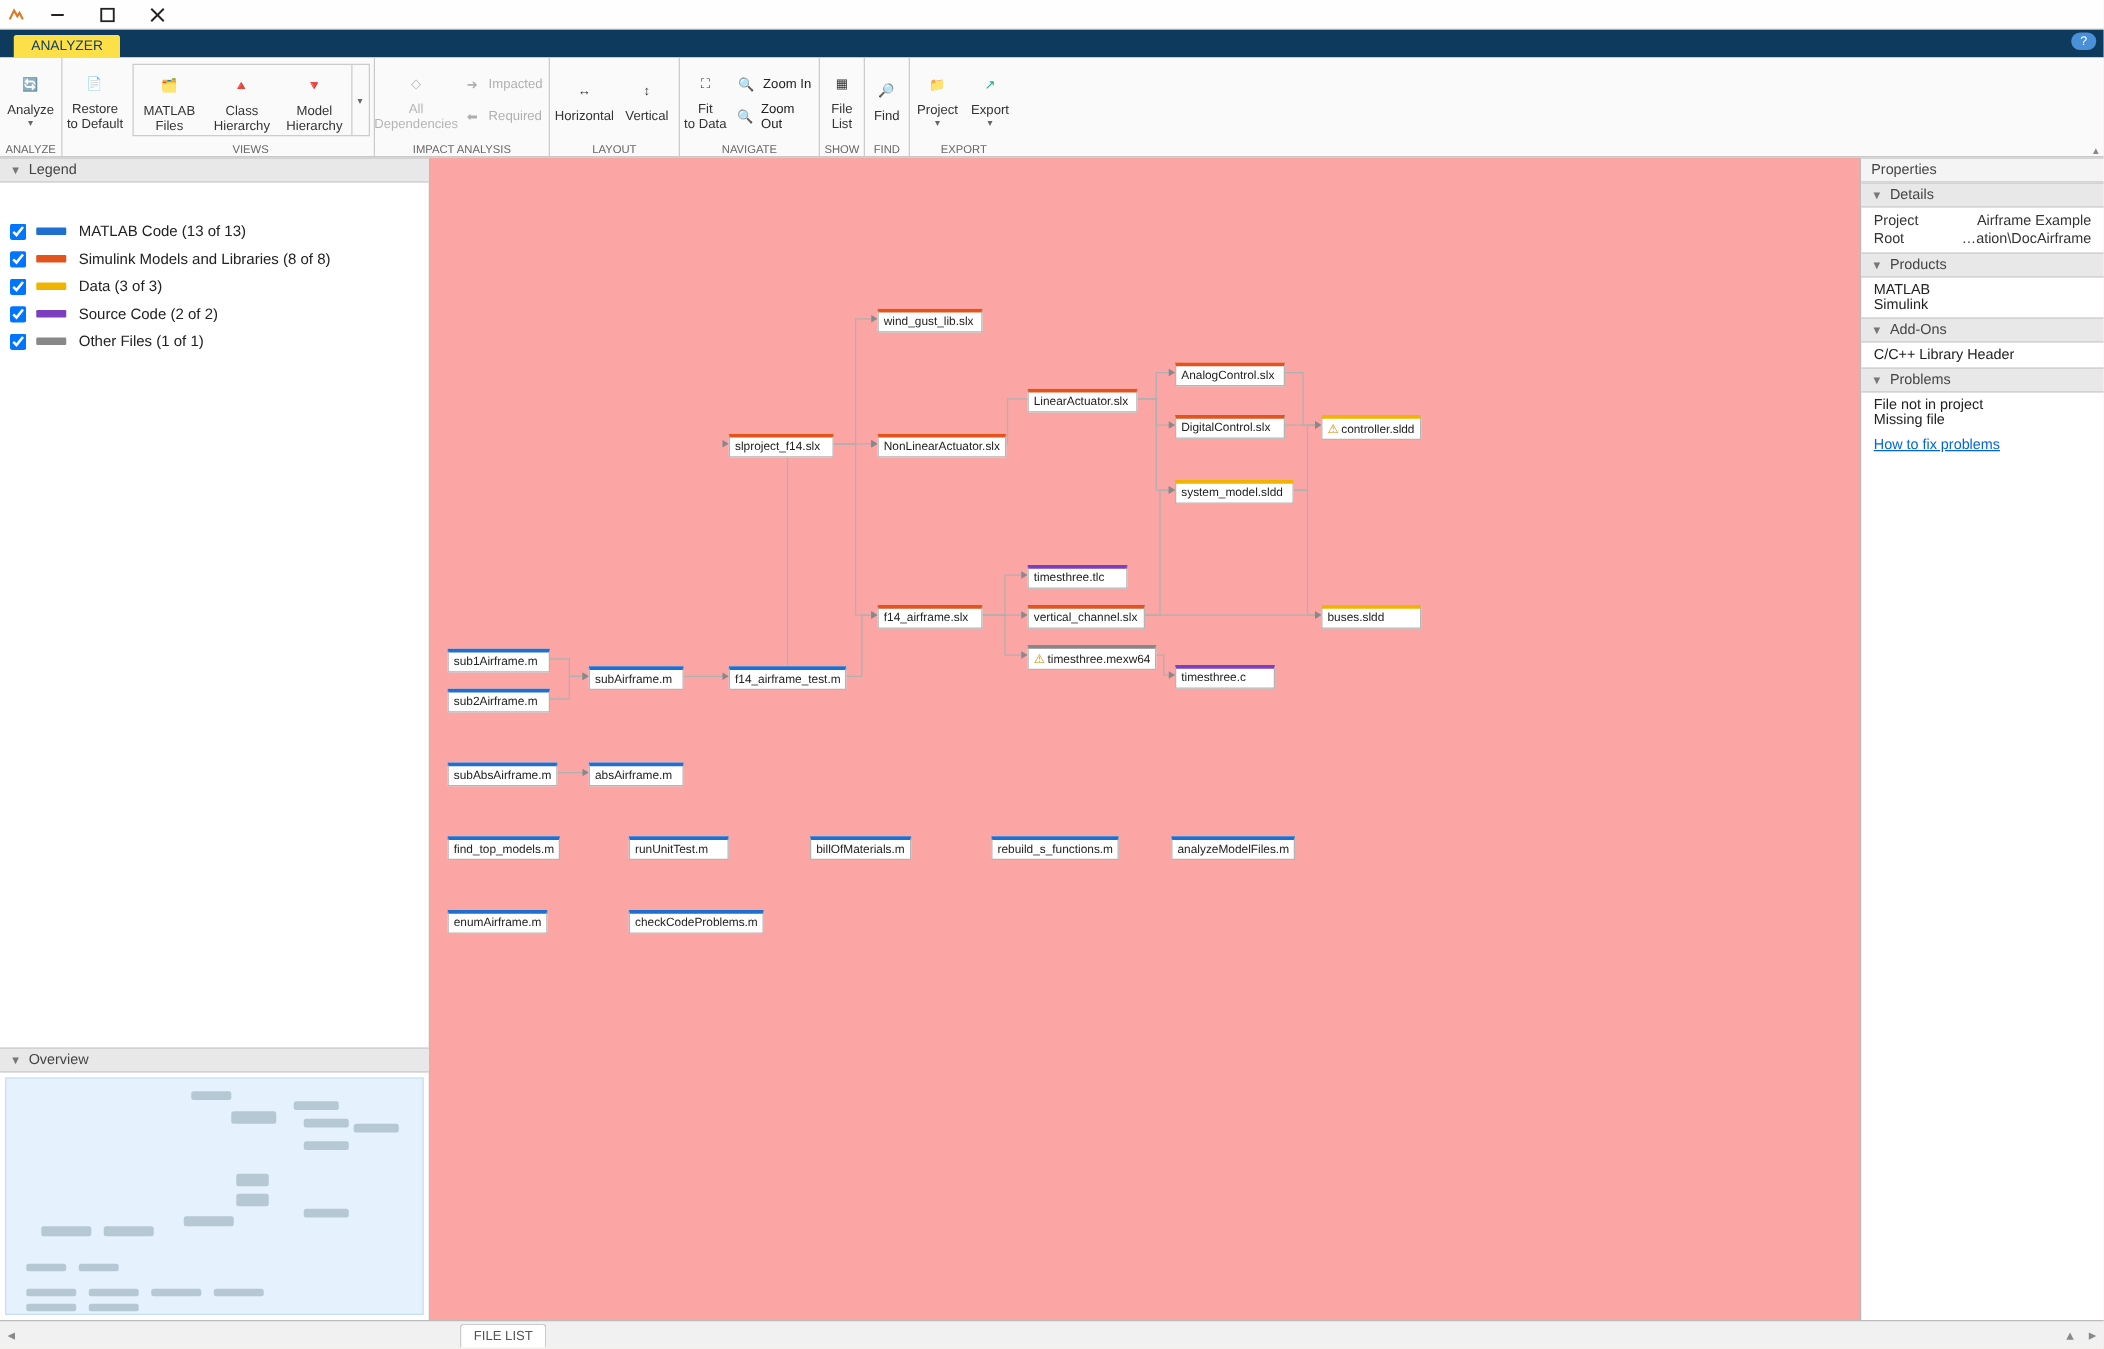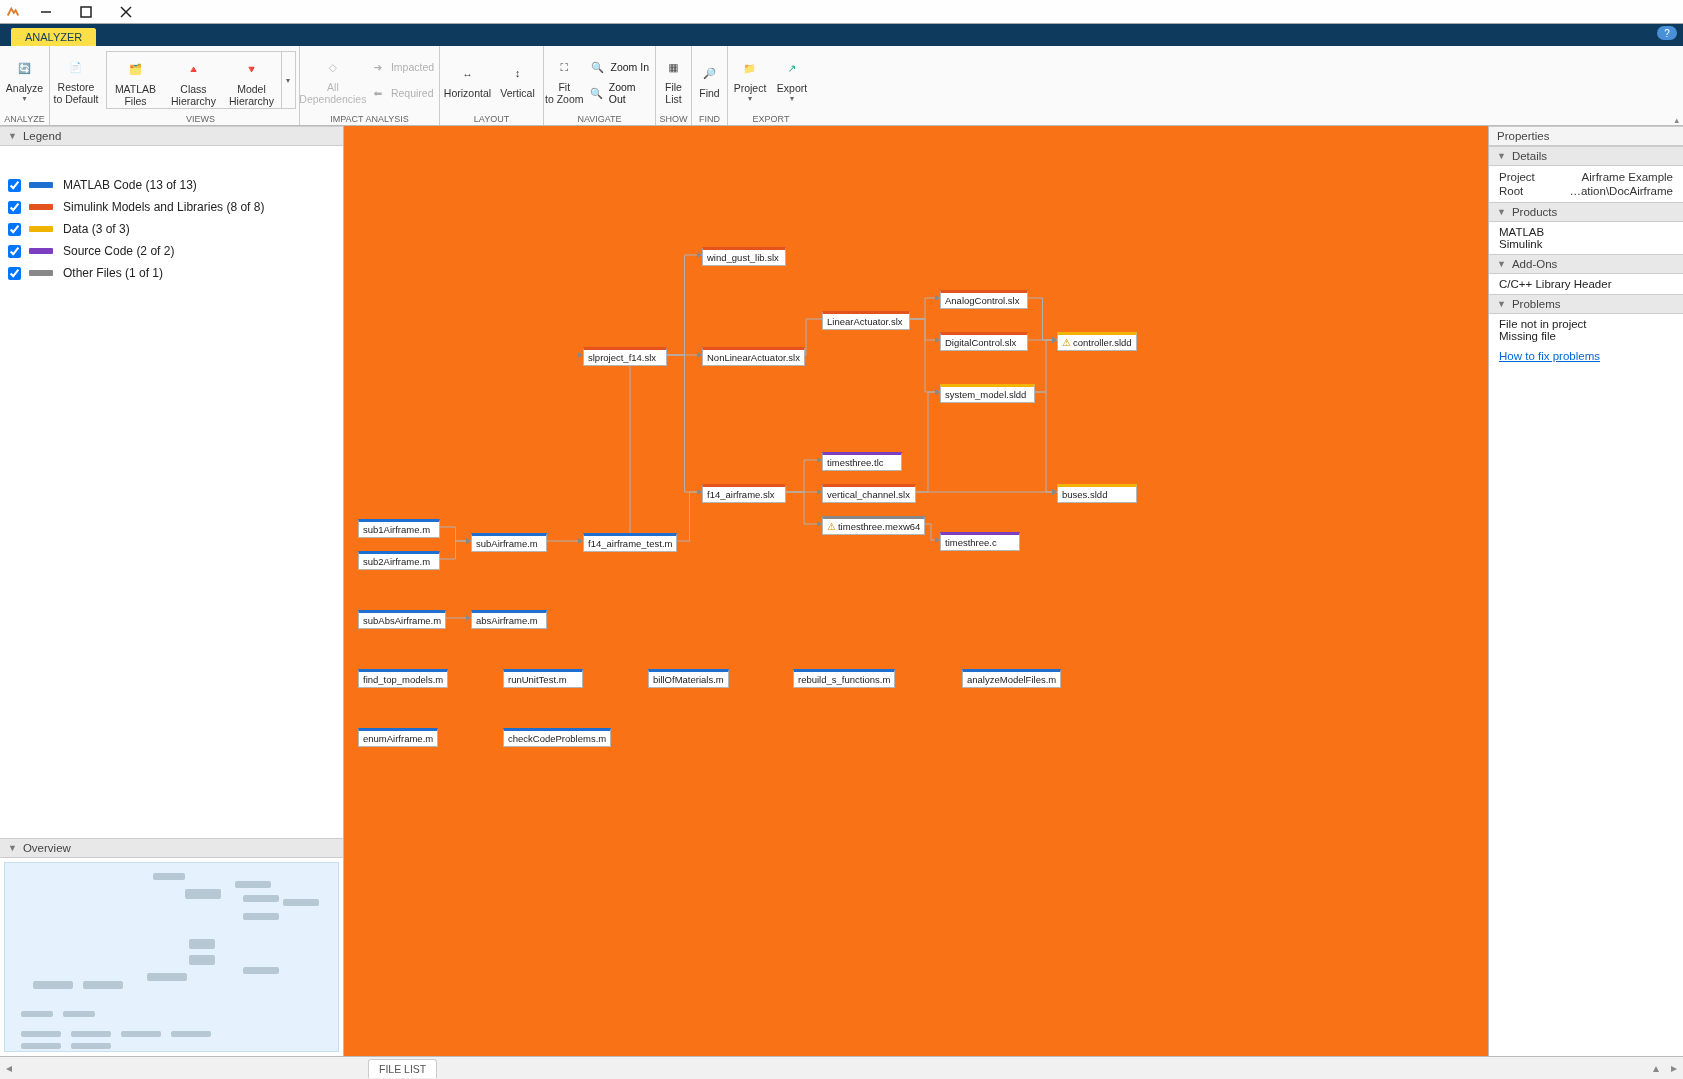--- a/index.html
+++ b/index.html
@@ -30,21 +30,21 @@
   .panelhdr { background: #e8e8e8; border-top:1px solid #ccc; border-bottom:1px solid #ccc; padding: 3px 8px; font-size: 11.5px; color:#444; display:flex; align-items:center; }
   .panelhdr .caret { margin-right: 6px; font-size: 9px; color:#777; }
   .legend-body { flex:1; overflow:auto;margin-top:28px; }
   .legend-item { display:flex; align-items:center; padding: 4px 8px; font-size: 12px; }
   .legend-item input { margin-right: 8px; }
   .swatch { width: 24px; height: 6px; margin-right: 10px; border-radius: 1px; }
   .overview { height: 218px; display:flex; flex-direction:column; }
   .overview-body { flex:1; background:#e5f1fc; border: 1px solid #c6dff5; margin:4px; position:relative; }
   .ov-box { position:absolute; background:#b6c8d4; border-radius:2px; }
 
-  .canvas { flex:1; position:relative; background:#f97316; overflow:hidden; }
+  .canvas { flex:1; position:relative; background:#fca5a5; overflow:hidden; }
   svg.graph { position:absolute; inset:0; width:100%; height:100%; }
   .node { position:absolute; background:#fff; border:1px solid #b5b5b5; border-top:3px solid; font-size:9.5px; padding:2px 4px 2px 4px; white-space:nowrap; display:flex; align-items:center; }
   .node .warn { color:#d58a00; font-size:10px; margin-right:2px; }
 
   .rightcol { width: 195px; border-left:1px solid #bbb; display:flex; flex-direction:column; background:#fff; }
   .rightcol .panelhdr { font-size: 11.5px; }
   .propgrid { padding:4px 10px; font-size:11.5px; }
   .propgrid .row { display:flex; justify-content:space-between; padding:1px 0; }
   .propgrid .k { color:#333; }
   .propgrid .v { color:#333; }
@@ -161,21 +161,21 @@
           <span>Vertical</span>
         </div>
     </div>
     <div class="lbl">LAYOUT</div>
   </div>
   <div class="tsgroup" style="width:112px">
     <div class="row">
       <div class="tsbtn" style="width:44px">
           <span class="ic">⛶</span>
           <span style="white-space:pre">Fit
-to Zoom</span>
+to Data</span>
         </div>
       <div style="display:flex; flex-direction:column; height:56px; justify-content:center">
         <div class="smallbtn">
             <span class="ic">🔍</span>
             <span>Zoom In</span>
           </div>
         <div class="smallbtn">
             <span class="ic">🔍</span>
             <span>Zoom Out</span>
           </div>
@@ -401,21 +401,21 @@
       </div>
       <div class="node" style="left: 159px; top: 543px; min-width: 80px; border-top-color: rgb(31, 111, 208);">
         <span>runUnitTest.m</span>
       </div>
       <div class="node" style="left: 304px; top: 543px; min-width: 80px; border-top-color: rgb(31, 111, 208);">
         <span>billOfMaterials.m</span>
       </div>
       <div class="node" style="left: 449px; top: 543px; min-width: 100px; border-top-color: rgb(31, 111, 208);">
         <span>rebuild_s_functions.m</span>
       </div>
-      <div class="node" style="left: 618px; top: 543px; min-width: 98px; border-top-color: rgb(31, 111, 208); text-align: right;">
+      <div class="node" style="left: 593px; top: 543px; min-width: 98px; border-top-color: rgb(31, 111, 208); text-align: right;">
         <span>analyzeModelFiles.m</span>
       </div>
       <div class="node" style="left: 14px; top: 602px; min-width: 80px; border-top-color: rgb(31, 111, 208);">
         <span>enumAirframe.m</span>
       </div>
       <div class="node" style="left: 159px; top: 602px; min-width: 98px; border-top-color: rgb(31, 111, 208);">
         <span>checkCodeProblems.m</span>
       </div>
     </div>
 

